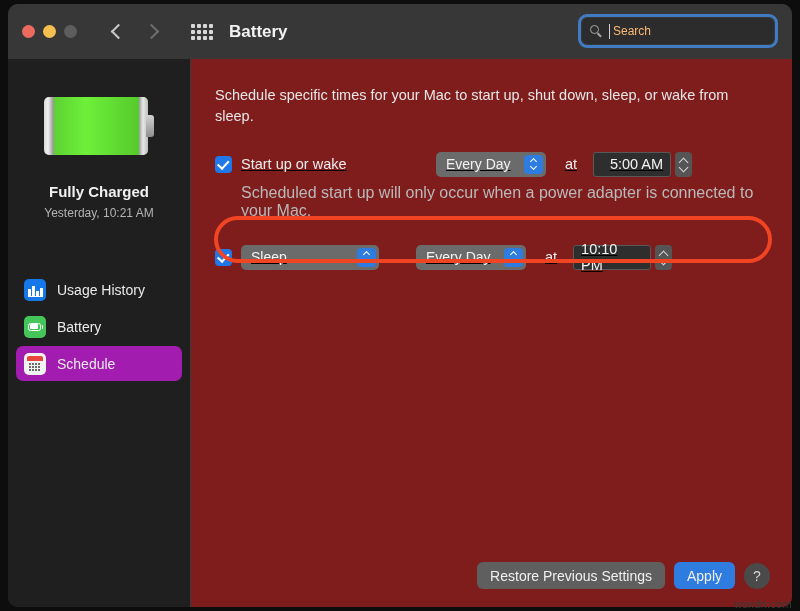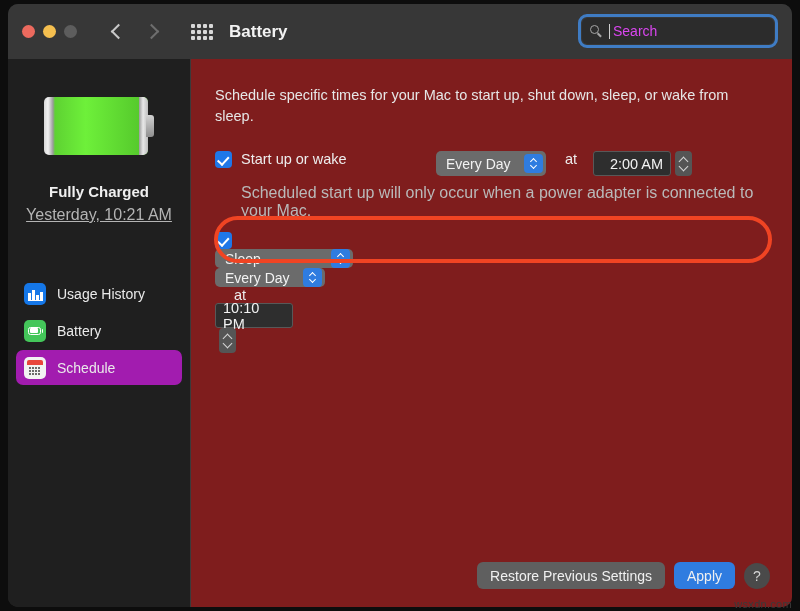--- a/index.html
+++ b/index.html
@@ -67,21 +67,21 @@
     position: absolute; left: 4px; top: 4px; right: 4px; bottom: 4px;
     background: #2c2c2c;
     border-radius: 6px;
     display: flex; align-items: center;
     padding-left: 8px; gap: 6px;
   }
   .magnifier { width: 13px; height: 13px; position: relative; flex: 0 0 auto; }
   .magnifier .circ { position: absolute; width: 9px; height: 9px; border: 1.6px solid #a6a6a6; border-radius: 50%; left: 0; top: 0; }
   .magnifier .hand { position: absolute; width: 5px; height: 1.6px; background: #a6a6a6; transform: rotate(45deg); left: 7px; top: 9.5px; }
   .caret { width: 1px; height: 15px; background: #cfcfcf; }
-  .searchph { color: #d946ef; font-size: 14px; margin-left: -3px; }
+  .searchph { color: #fdba74; font-size: 12px; margin-left: -3px; }
 
   
   .body { flex: 1; display: flex; min-height: 0; }
 
   .sidebar {
     width: 183px;
     background: #1f1f1f;
     border-right: 1px solid #3a3a3a;
     display: flex; flex-direction: column;
     flex: 0 0 auto;
@@ -107,21 +107,21 @@
     position: absolute; right: 0; top: 18px; width: 8px; height: 22px;
     border-radius: 0 3px 3px 0;
     background: linear-gradient(to bottom, #d2d2d2, #8f8f8f);
   }
   .battstatus {
     margin-top: 28px; text-align: center;
     color: #f0f0f0; font-size: 15px; font-weight: bold;
   }
   .battsub {
     margin-top: 6px; text-align: center;
-    color: #b4b4b4; font-size: 16px; text-decoration: underline;
+    color: #b4b4b4; font-size: 12px;
   }
 
   .navlist { margin-top: 52px; padding: 0 8px; display: flex; flex-direction: column; gap: 2px; }
   .navitem {
     display: flex; align-items: center; gap: 11px;
     height: 35px; padding: 0 8px;
     border-radius: 7px;
     color: #eaeaea; font-size: 14px;
   }
   .navitem.selected { background: #a21caf; }
@@ -143,23 +143,23 @@
 
   .ic-sched { background: #f2f2f2; }
   .ic-sched .top { position:absolute; left:3px; top:3.5px; width:16px; height:4.5px; background:#e8453c; border-radius:2px 2px 0 0; }
   .ic-sched .grid { position:absolute; left:4.5px; top:10px; display:grid; grid-template-columns: repeat(4,2px); grid-template-rows: repeat(3,2px); gap:1.2px; }
   .ic-sched .grid i { width:2px; height:2px; background:#6b6b6b; display:block; }
 
   
   .main { flex: 1; position: relative; background: #7f1d1d; padding: 26px 22px 0 24px; }
   .desc { color: #e6e6e6; font-size: 14.5px; line-height: 1.45; max-width: 530px; }
 
-  .row { display: flex; align-items: flex-start; height: 26px; }
+  .row { display: flex; align-items: center; height: 26px; text-decoration: underline; }
   .row1 { margin-top: 24px; }
-  .row2 { margin-top: 12px; flex-direction: column; }
+  .row2 { margin-top: 24px; }
 
   .cbx {
     width: 17px; height: 17px; border-radius: 4px;
     background: #1f77e8; position: relative; flex: 0 0 auto;
   }
   .cbx::after {
     content:""; position:absolute; left:5px; top:2.5px;
     width:4.5px; height:8.5px; border:solid #fff; border-width: 0 2px 2px 0;
     transform: rotate(43deg);
   }
@@ -353,21 +353,21 @@
         <div class="rowlabel" style="width:195px">Start up or wake</div>
         <div class="popup" style="width:110px">
           <span>Every Day</span>
           <span class="pbtn">
               <i class="cup"></i>
               <i class="cdn"></i>
             </span>
         </div>
         <div class="atlabel" style="margin:0 16px 0 19px">at</div>
         <div class="timefield" style="width:78px">
-          <span>2:00 AM</span>
+          <span>5:00 AM</span>
         </div>
         <div class="stepper"></div>
       </div>
 
       <div class="hint">Scheduled start up will only occur when a power adapter is connected to your Mac.</div>
 
       <div class="row row2">
         <div class="cbx"></div>
         <div style="width:9px"></div>
         <div class="popup" style="width:138px">

